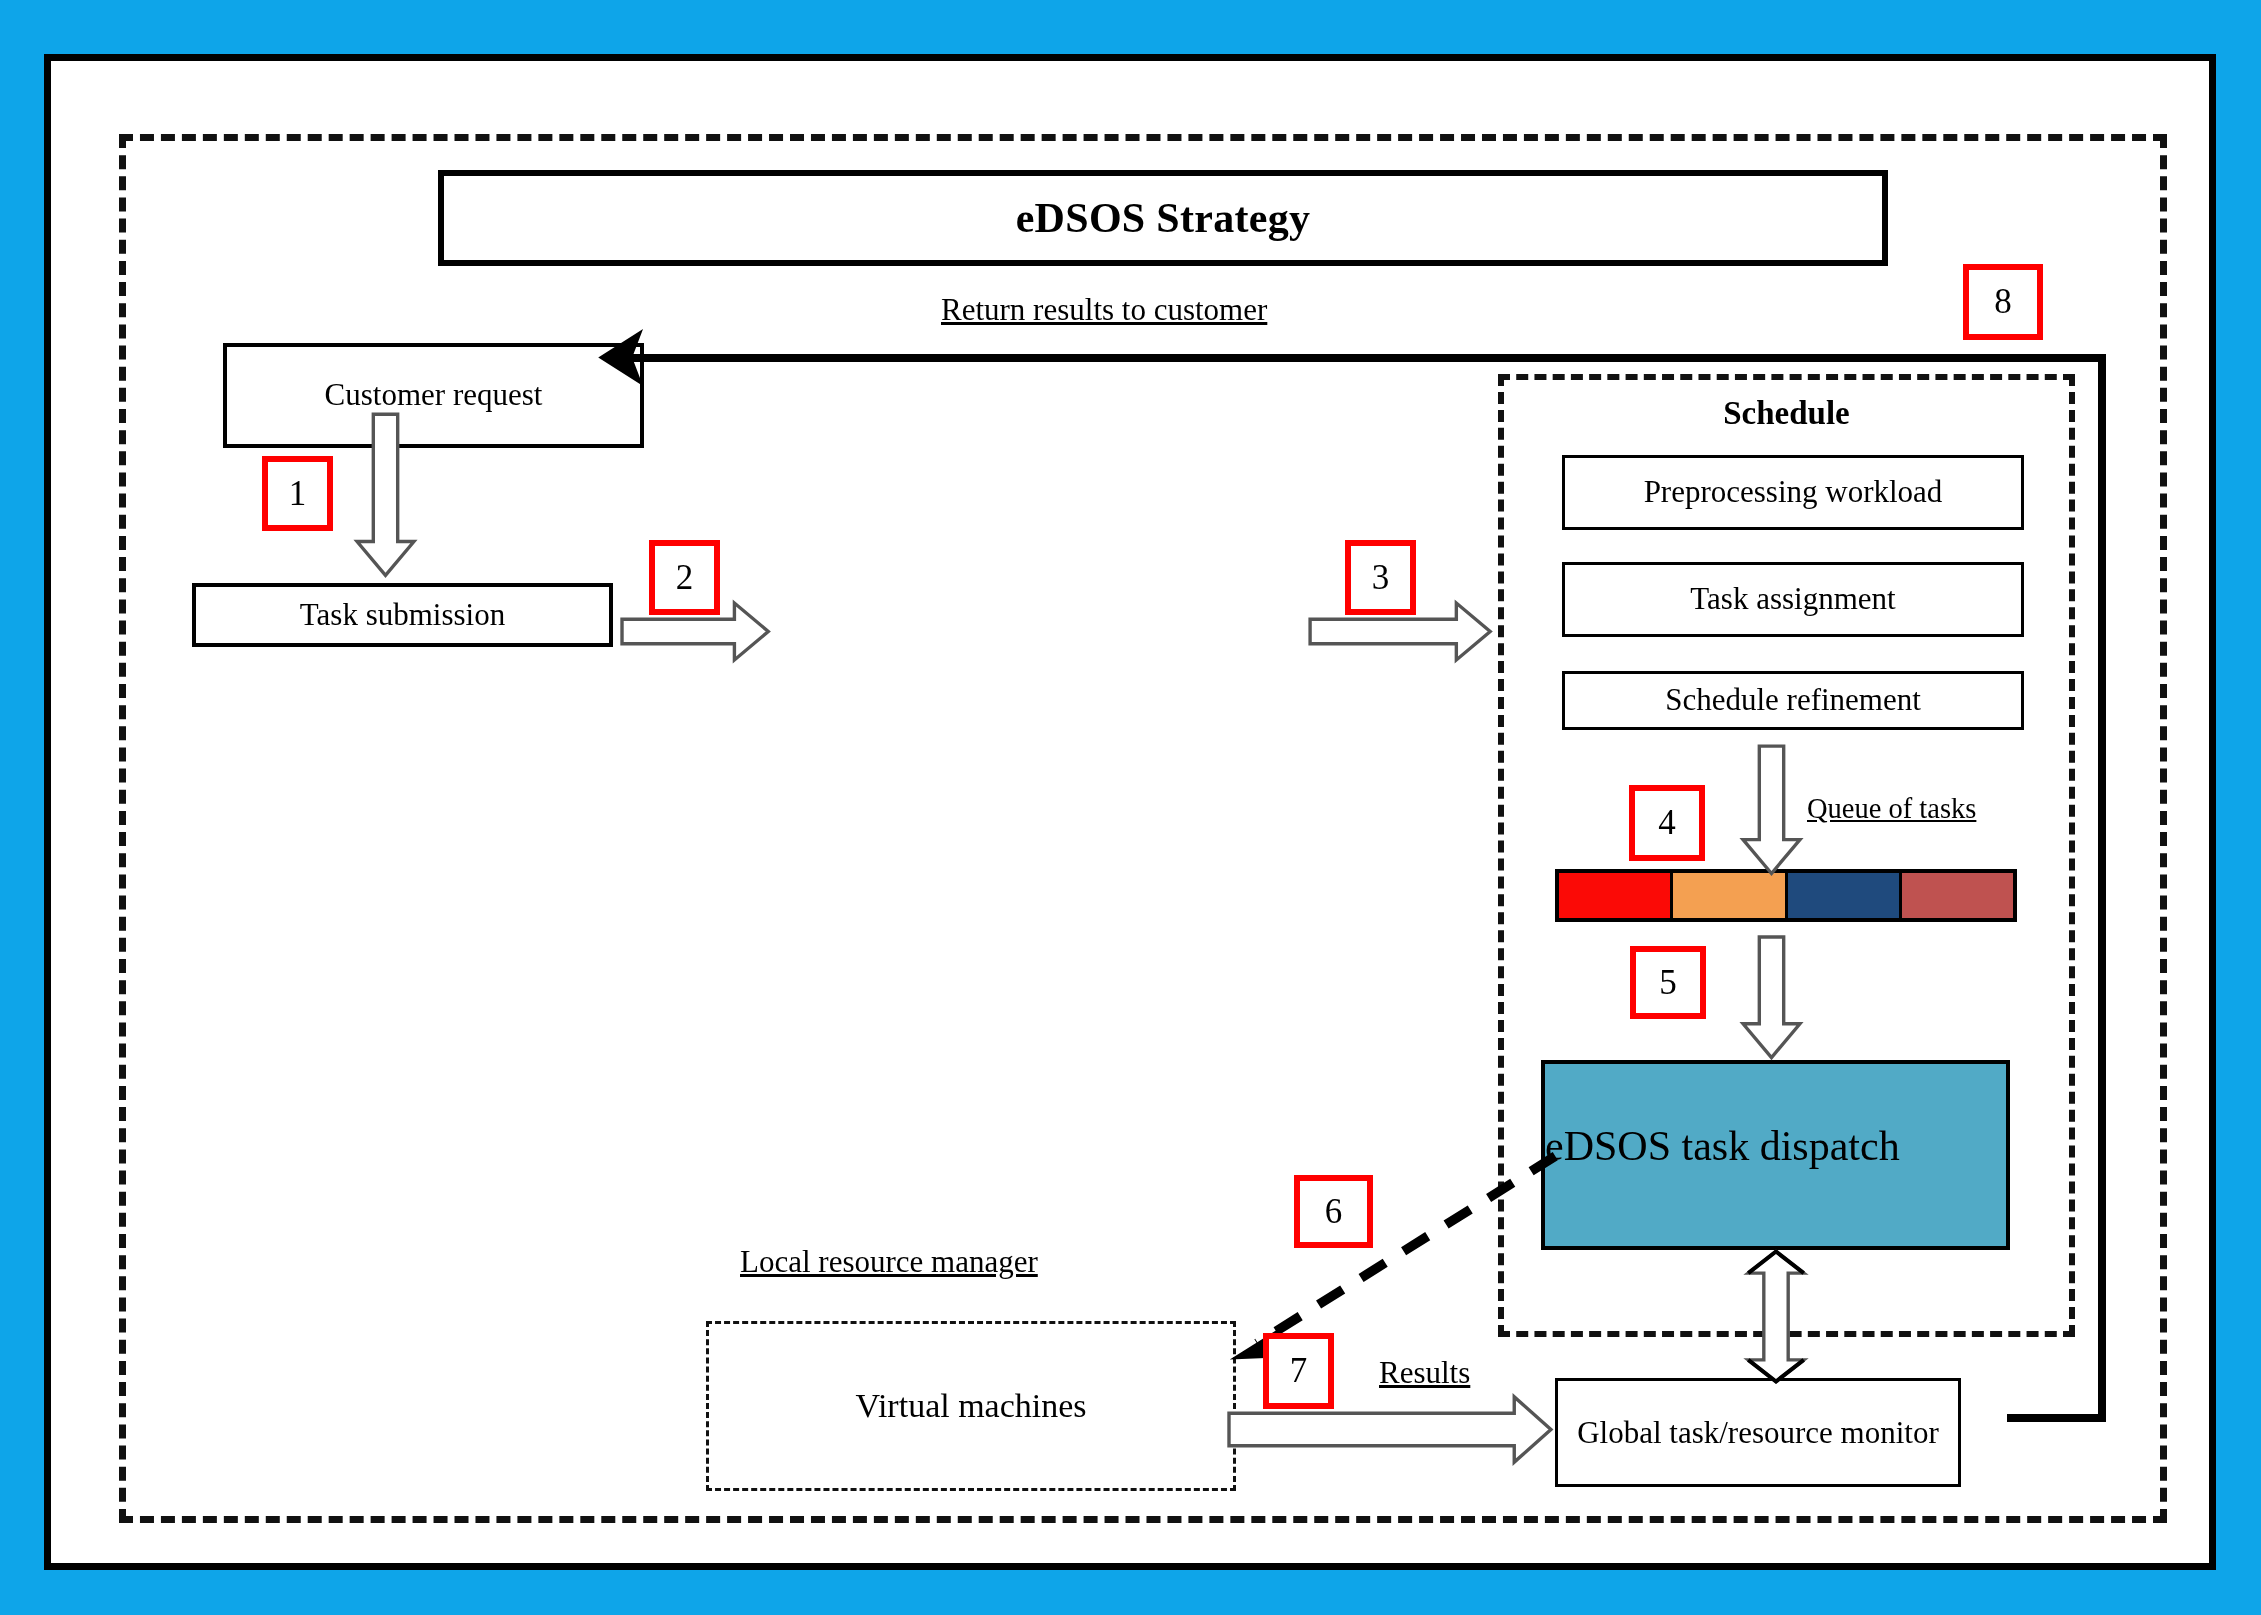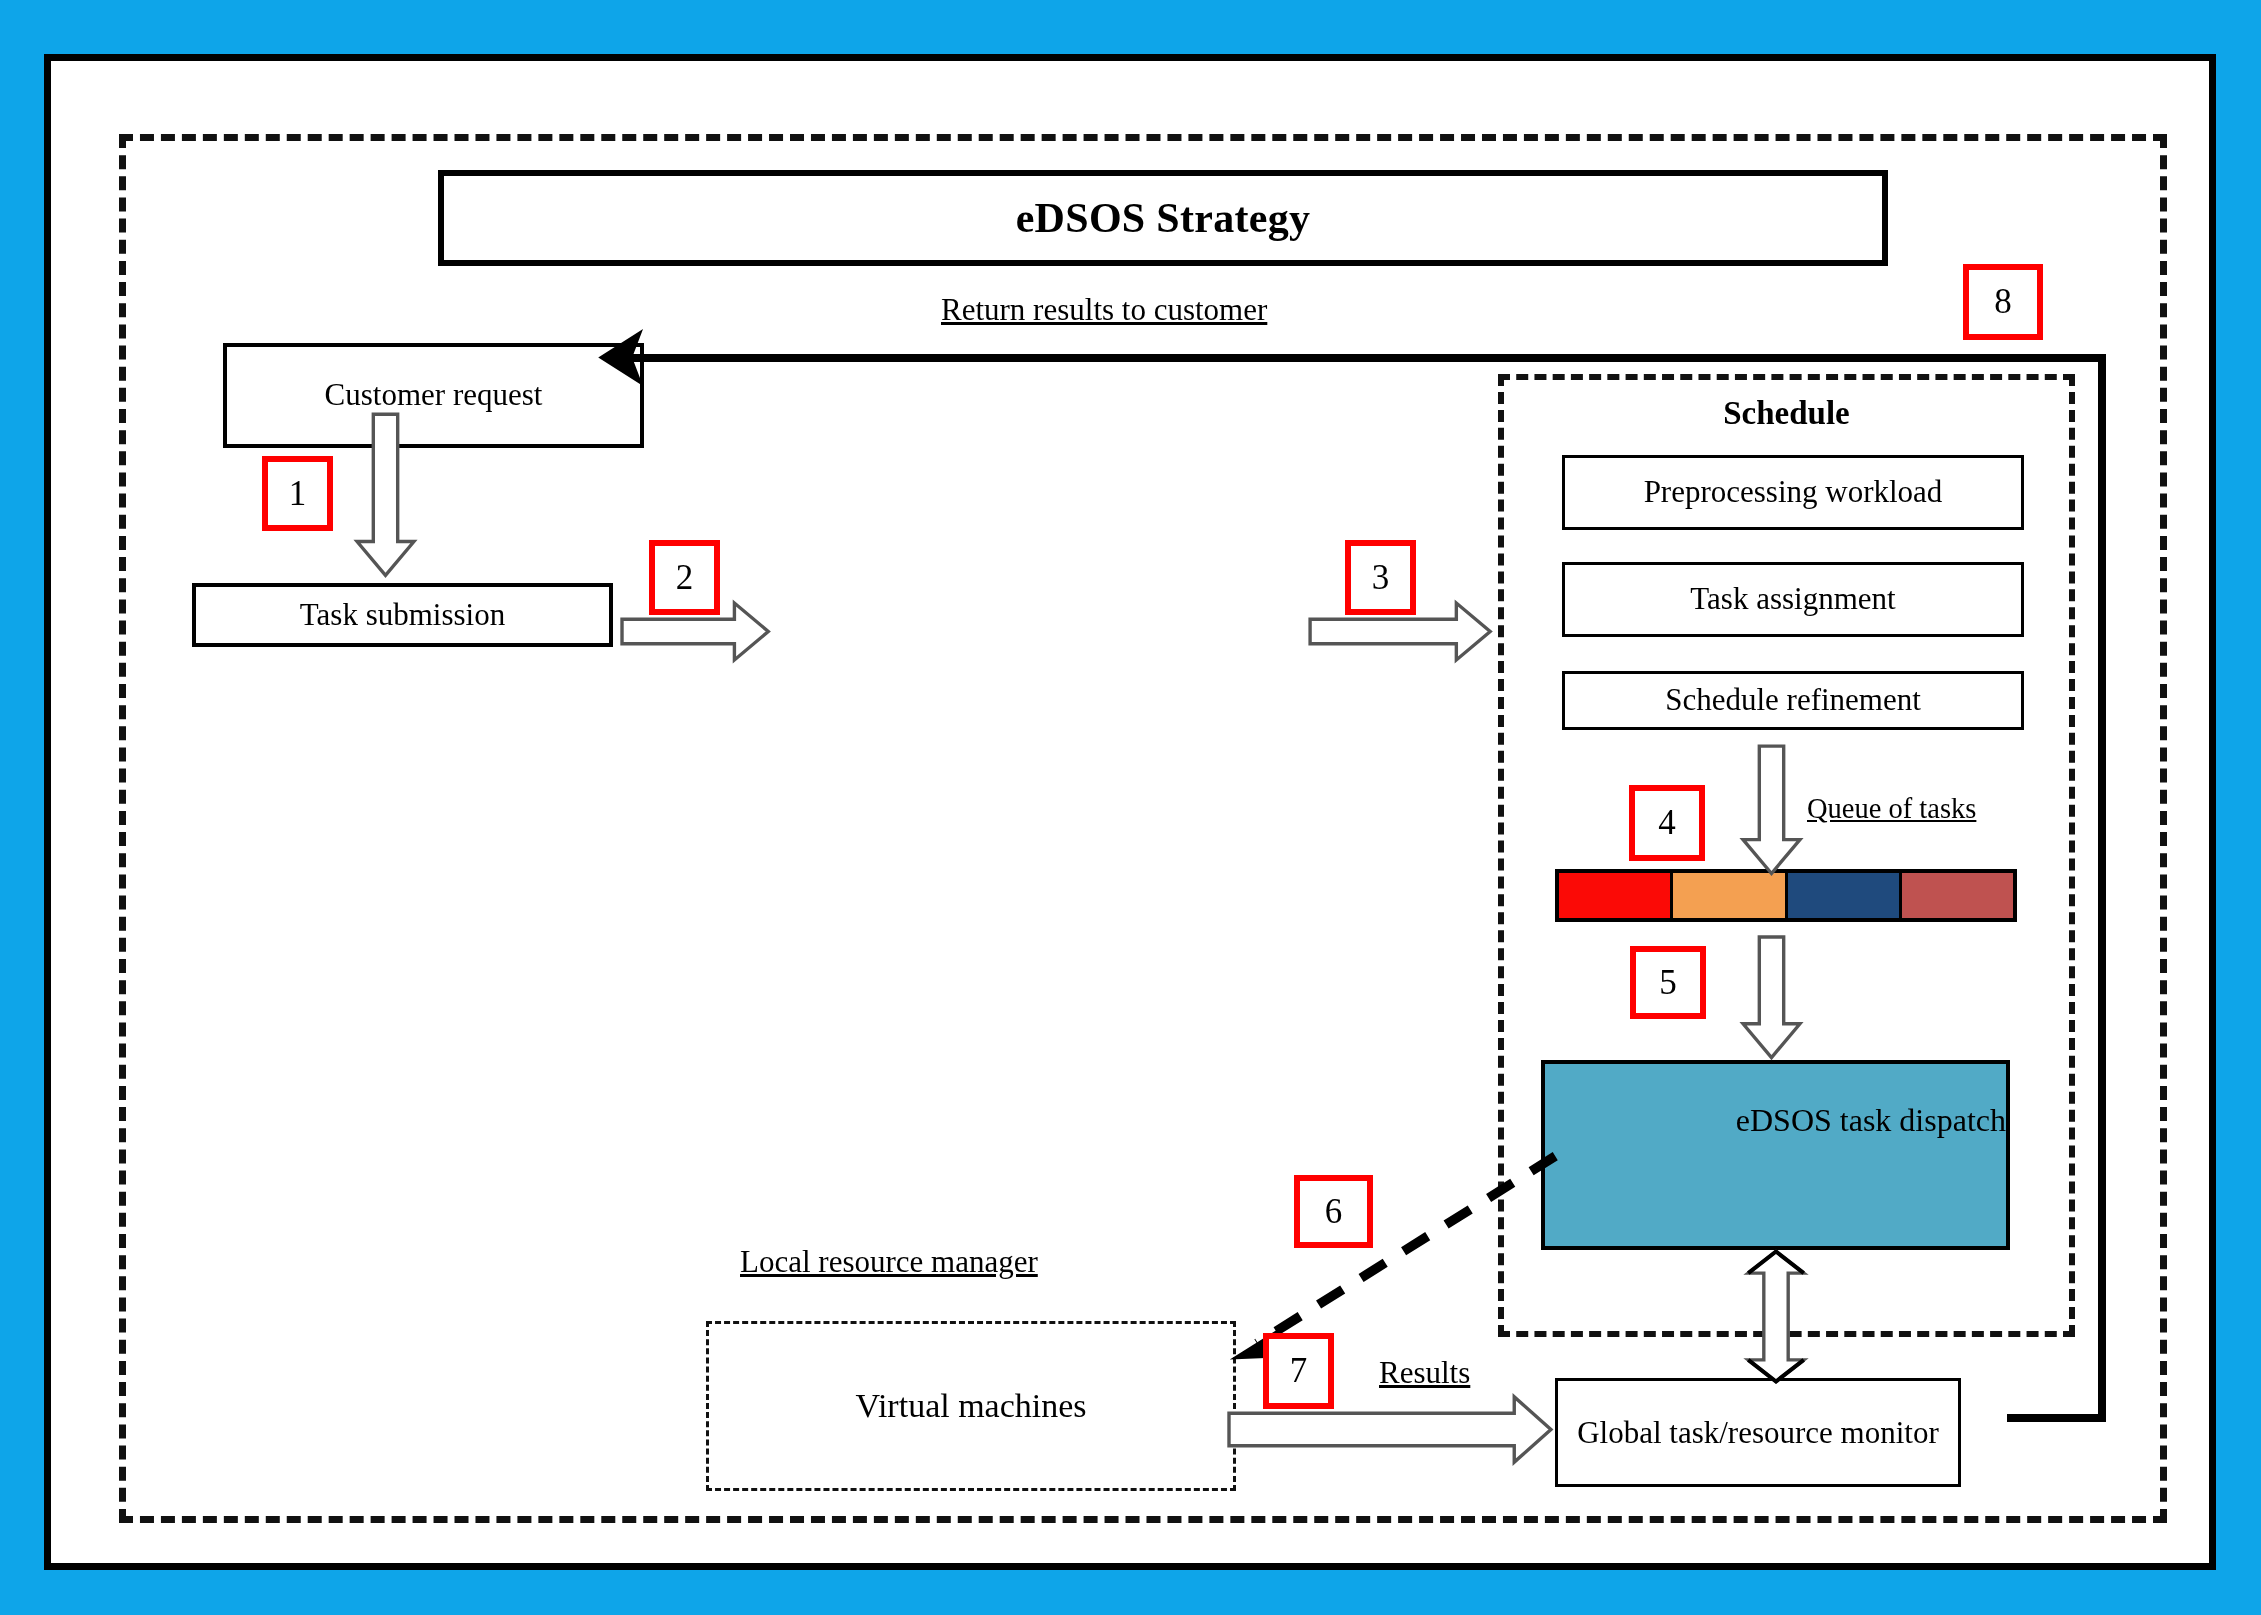--- a/index.html
+++ b/index.html
@@ -48,22 +48,22 @@
     position:absolute;left:1555px;top:869px;width:462px;height:53px;
     border:4.1px solid #000;box-sizing:border-box;display:flex;
   }
   .queue-bar .seg{flex:1;border-right:3.4px solid #000;box-sizing:border-box;}
   .queue-bar .seg:last-child{border-right:none;}
 
   
   .dispatch-box{
     position:absolute;left:1541px;top:1060px;width:469px;height:190px;
     border:4.1px solid #000;box-sizing:border-box;
-    display:flex;align-items:flex-start;justify-content:flex-end;
-    padding-top:38px;font-size:32px;
+    display:flex;align-items:flex-start;justify-content:flex-start;
+    padding-top:58px;font-size:42px;
   }
 
   
   .vm-box{
     position:absolute;left:706px;top:1321px;width:530px;height:170px;
     border:3.4px dashed #111;background:#fff;box-sizing:border-box;
     display:flex;align-items:center;justify-content:center;font-size:34px;
   }
   .plain-label{position:absolute;font-size:31px;white-space:nowrap;text-decoration:underline;}
 

